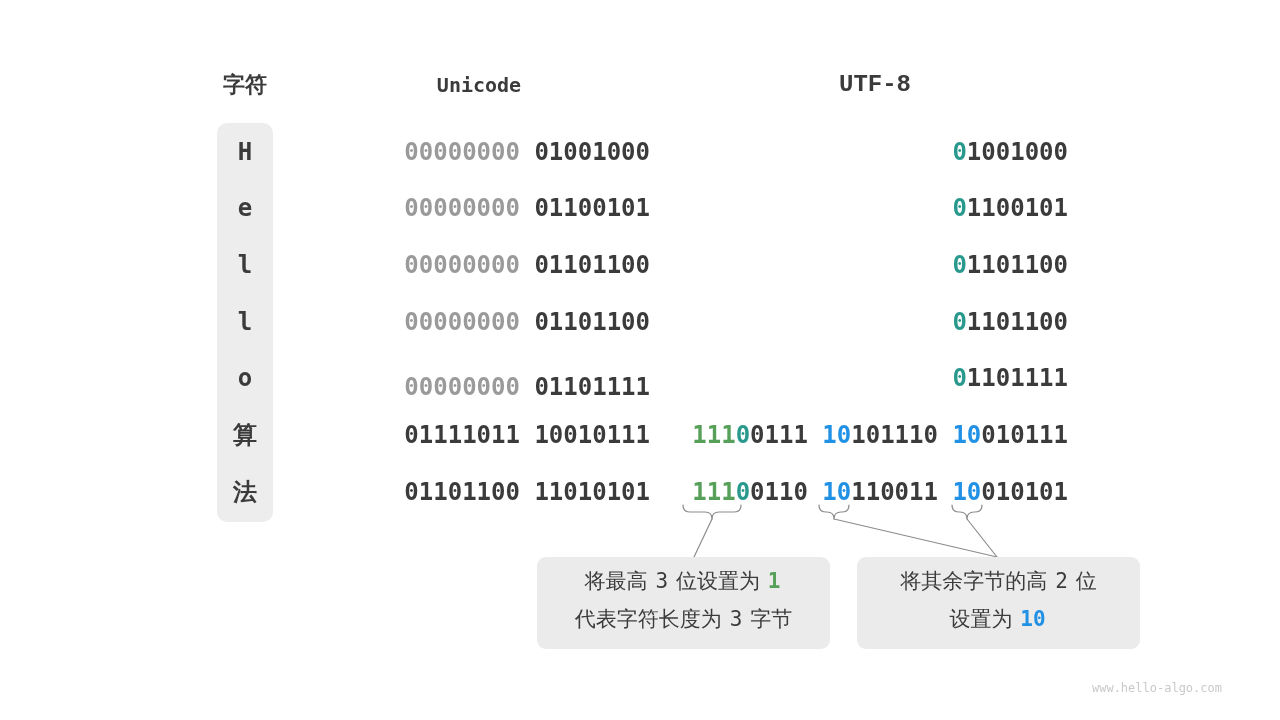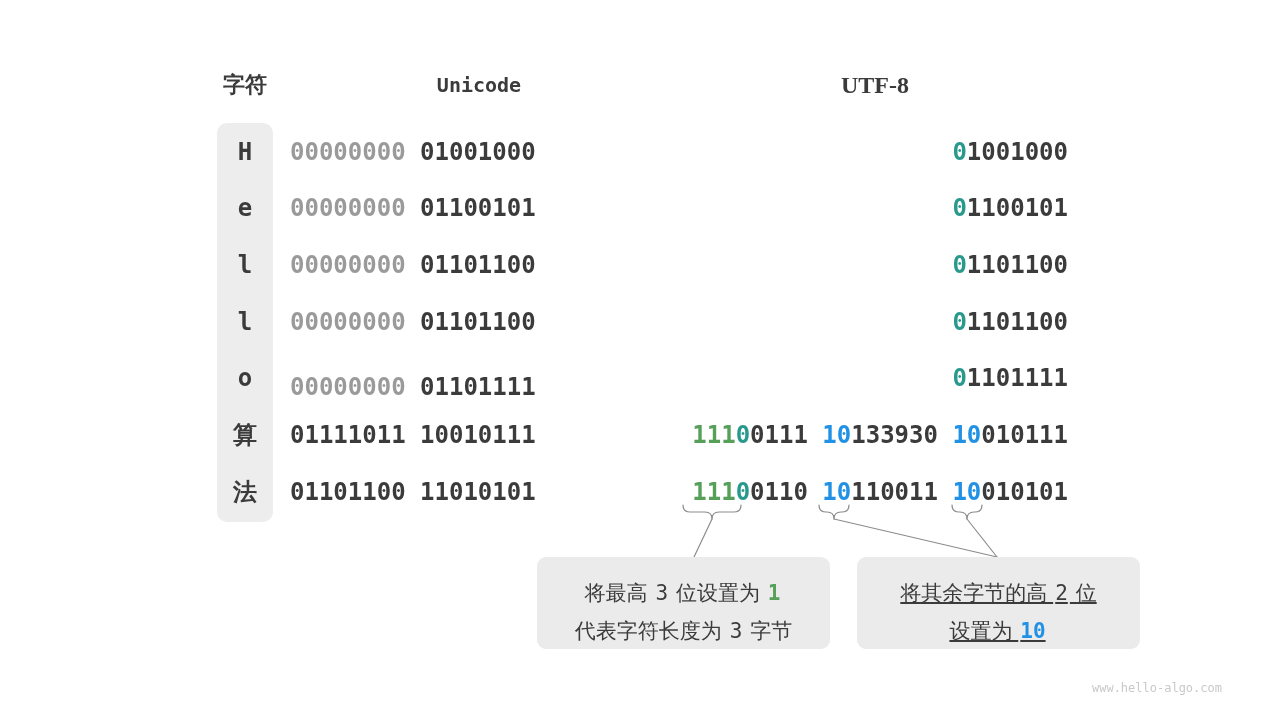--- a/index.html
+++ b/index.html
@@ -11,55 +11,55 @@
     font-family:"Liberation Sans",sans-serif;
   }
 
   
   .col-header{
     position:absolute;top:68px;height:34px;line-height:34px;
     text-align:center;font-weight:bold;color:var(--c-dark);
   }
   .hdr-char{left:217px;width:56px;font-size:22px;}
   .hdr-unicode{left:299px;width:360px;font-size:20px;font-family:"DejaVu Sans Mono",monospace;}
-  .hdr-utf8{left:695px;width:360px;font-size:24px;font-family:Liberation Serif, serif;}
+  .hdr-utf8{left:695px;width:360px;font-size:24px;font-family:Liberation Mono, monospace;}
 
   
   .char-bar{
     position:absolute;left:217px;top:123px;width:56px;height:399px;
     background:var(--c-bar_bg);border-radius:10px;
   }
 
   
   .cell{position:absolute;height:40px;line-height:40px;white-space:pre;}
   .char-cell{left:217px;width:56px;text-align:center;font-weight:bold;color:var(--c-dark);}
   .char-cell.latin{font-family:"DejaVu Sans Mono",monospace;font-size:24px;}
   .char-cell.cjk{font-size:24px;}
-  .unicode-cell{left:290px;width:360px;text-align:left;font-family:"DejaVu Sans Mono",monospace;font-weight:bold;font-size:24px;}
+  .unicode-cell{left:290px;width:360px;text-align:right;font-family:"DejaVu Sans Mono",monospace;font-weight:bold;font-size:24px;}
   .utf8-cell{left:660px;width:408px;text-align:right;font-family:"DejaVu Sans Mono",monospace;font-weight:bold;font-size:24px;}
 
   .seg-dark{color:var(--c-dark);}
   .seg-gray{color:var(--c-gray);}
   .seg-green{color:var(--c-green);}
   .seg-teal{color:var(--c-teal);}
   .seg-blue{color:var(--c-blue);}
 
   
   .connectors{position:absolute;left:0;top:0;pointer-events:none;}
   .connectors path{fill:none;stroke:var(--c-connector);stroke-width:1.2;stroke-linecap:round;stroke-linejoin:round;}
 
   
   .callout{
     position:absolute;top:557px;height:92px;border-radius:9px;
     background:var(--c-box_bg);color:var(--c-dark);
     font-size:21px;text-align:center;
-    padding-top:17px;box-sizing:border-box;
+    padding-top:5px;box-sizing:border-box;
   }
   .callout-left{left:537px;width:293px;}
-  .callout-right{left:857px;width:283px;text-decoration:underline;}
+  .callout-right{left:857px;width:283px;}
   .callout-line{line-height:37px;white-space:pre;}
   .callout .num{font-family:"DejaVu Sans Mono",monospace;margin:0 2px;}
   .callout .num.seg-green,.callout .num.seg-blue{font-weight:bold;}
 
   
   .watermark{
     position:absolute;top:679px;right:42px;height:18px;line-height:18px;
     font-family:"DejaVu Sans Mono",monospace;font-size:12px;color:var(--c-watermark);
     text-align:right;
   }
@@ -86,21 +86,21 @@
       <div class="cell unicode-cell" style="top: 245px;"><span class="seg-gray">00000000</span> <span class="seg-dark">01101100</span></div>
       <div class="cell utf8-cell" style="top: 245px;"><span class="seg-teal">0</span><span class="seg-dark">1101100</span></div>
       <div class="cell char-cell latin" style="top: 302px;">l</div>
       <div class="cell unicode-cell" style="top: 302px;"><span class="seg-gray">00000000</span> <span class="seg-dark">01101100</span></div>
       <div class="cell utf8-cell" style="top: 302px;"><span class="seg-teal">0</span><span class="seg-dark">1101100</span></div>
       <div class="cell char-cell latin" style="top: 358px;">o</div>
       <div class="cell unicode-cell" style="top: 358px; margin-top: 9px;"><span class="seg-gray">00000000</span> <span class="seg-dark">01101111</span></div>
       <div class="cell utf8-cell" style="top: 358px;"><span class="seg-teal">0</span><span class="seg-dark">1101111</span></div>
       <div class="cell char-cell cjk" style="top: 415px;">算</div>
       <div class="cell unicode-cell" style="top: 415px;"><span class="seg-dark">01111011</span> <span class="seg-dark">10010111</span></div>
-      <div class="cell utf8-cell" style="top: 415px;"><span class="seg-green">111</span><span class="seg-teal">0</span><span class="seg-dark">0111</span> <span class="seg-blue">10</span><span class="seg-dark">133930</span> <span class="seg-blue">10</span><span class="seg-dark">010111</span></div>
+      <div class="cell utf8-cell" style="top: 415px;"><span class="seg-green">111</span><span class="seg-teal">0</span><span class="seg-dark">0111</span> <span class="seg-blue">10</span><span class="seg-dark">101110</span> <span class="seg-blue">10</span><span class="seg-dark">010111</span></div>
       <div class="cell char-cell cjk" style="top: 472px;">法</div>
       <div class="cell unicode-cell" style="top: 472px;"><span class="seg-dark">01101100</span> <span class="seg-dark">11010101</span></div>
       <div class="cell utf8-cell" style="top: 472px;"><span class="seg-green">111</span><span class="seg-teal">0</span><span class="seg-dark">0110</span> <span class="seg-blue">10</span><span class="seg-dark">110011</span> <span class="seg-blue">10</span><span class="seg-dark">010101</span></div>
     </div>
 
   <svg class="connectors" width="1280" height="720" viewBox="0 0 1280 720">
 
     <path d="M683 505 Q683 512 690 512 L705 512 Q712 512 712 519 Q712 512 719 512 L734 512 Q741 512 741 505"></path>
 
     <path d="M819 505 Q819 512 826 512 L827 512 Q834 512 834 519 Q834 512 841 512 L842 512 Q849 512 849 505"></path>

